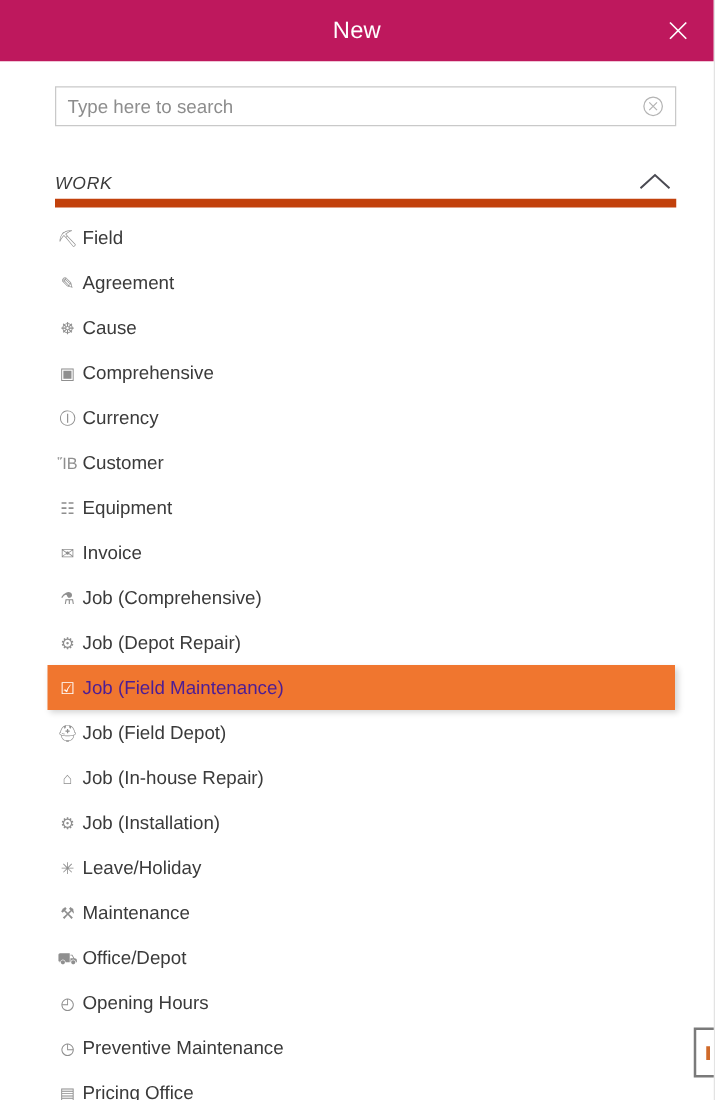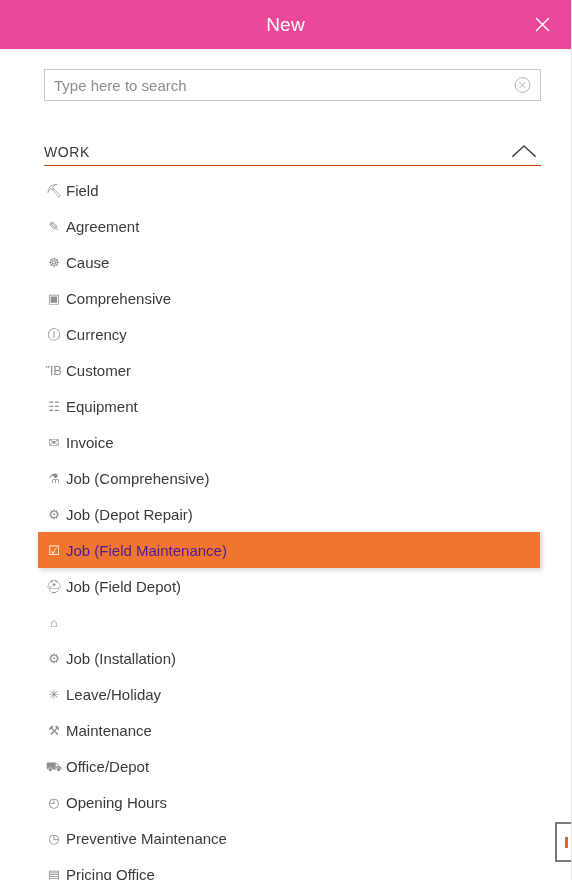--- a/index.html
+++ b/index.html
@@ -19,21 +19,21 @@
     background: #ffffff;
     overflow: hidden;
     box-sizing: border-box;
     border-right: 1px solid #e3e3e3;
   }
 
   
   .titlebar {
     position: relative;
     height: 49px;
-    background: #ec4899;
+    background: #be185d;
     display: flex;
     align-items: center;
     justify-content: center;
     flex: none;
   }
   .titlebar-title {
     color: #ffffff;
     font-size: 19px;
     font-weight: 400;
     letter-spacing: 0.2px;
@@ -108,24 +108,25 @@
   .group {
     padding: 0 30px 0 44px;
     box-sizing: border-box;
   }
   .group-header {
     position: relative;
     display: flex;
     align-items: flex-end;
     justify-content: space-between;
     height: 45px;
-    border-bottom: 1px solid #c2410c;
+    border-bottom: 7px solid #c2410c;
     padding-bottom: 6px;
     box-sizing: border-box;
     cursor: pointer;
+    font-style: italic;
   }
   .group-title {
     font-size: 14px;
     color: #3a3a3a;
     letter-spacing: 0.6px;
     line-height: 1;
   }
   .group-chevron {
     width: 34px;
     height: 20px;
@@ -285,20 +286,21 @@
           <li class="item selected">
             <span class="item-icon">☑</span>
             <span class="item-label">Job (Field Maintenance)</span>
           </li>
           <li class="item">
             <span class="item-icon">⛑</span>
             <span class="item-label">Job (Field Depot)</span>
           </li>
           <li class="item">
             <span class="item-icon">⌂</span>
+            <span class="item-label">Job (In-house Repair)</span>
           </li>
           <li class="item">
             <span class="item-icon">⚙</span>
             <span class="item-label">Job (Installation)</span>
           </li>
           <li class="item">
             <span class="item-icon">✳</span>
             <span class="item-label">Leave/Holiday</span>
           </li>
           <li class="item">

